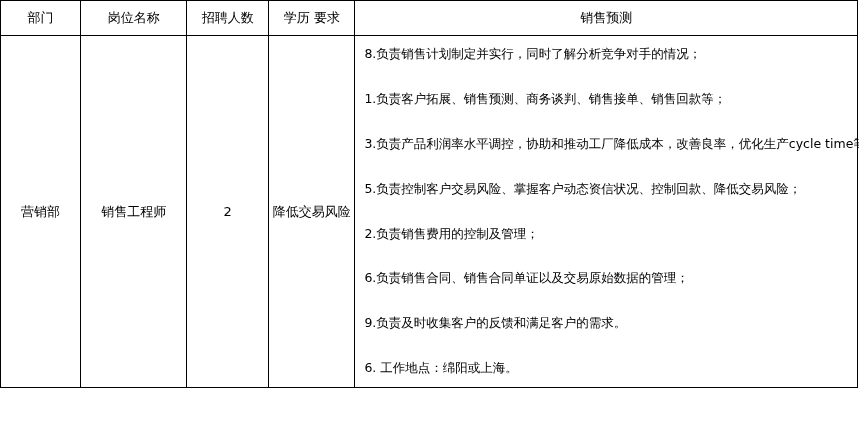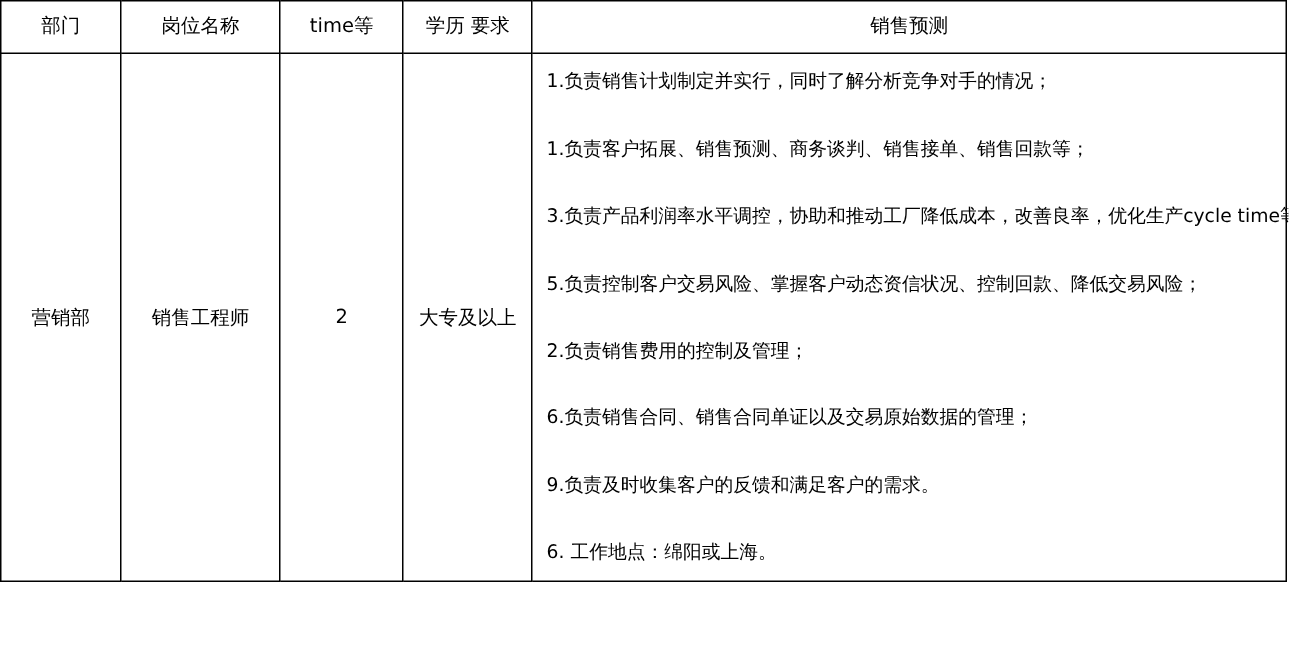--- a/index.html
+++ b/index.html
@@ -81,34 +81,34 @@
       <col class="col-dept">
       <col class="col-title">
       <col class="col-count">
       <col class="col-edu">
       <col class="col-desc">
     </colgroup>
     <thead>
       <tr>
         <th>部门</th>
         <th>岗位名称</th>
-        <th>time等</th>
+        <th>招聘人数</th>
         <th>学历 要求</th>
         <th>销售预测</th>
       </tr>
     </thead>
     <tbody>
       <tr>
         <td class="cell-center">营销部</td>
         <td class="cell-center">销售工程师</td>
         <td class="cell-center">2</td>
-        <td class="cell-center">大专及以上</td>
+        <td class="cell-center">降低交易风险</td>
         <td class="cell-desc">
           <ul class="desc-list">
-            <li>1.负责销售计划制定并实行，同时了解分析竞争对手的情况；</li>
+            <li>8.负责销售计划制定并实行，同时了解分析竞争对手的情况；</li>
             <li>1.负责客户拓展、销售预测、商务谈判、销售接单、销售回款等；</li>
             <li>3.负责产品利润率水平调控，协助和推动工厂降低成本，改善良率，优化生产cycle time等；</li>
             <li>5.负责控制客户交易风险、掌握客户动态资信状况、控制回款、降低交易风险；</li>
             <li>2.负责销售费用的控制及管理；</li>
             <li>6.负责销售合同、销售合同单证以及交易原始数据的管理；</li>
             <li>9.负责及时收集客户的反馈和满足客户的需求。</li>
             <li>6. 工作地点：绵阳或上海。</li>
           </ul>
         </td>
       </tr>

